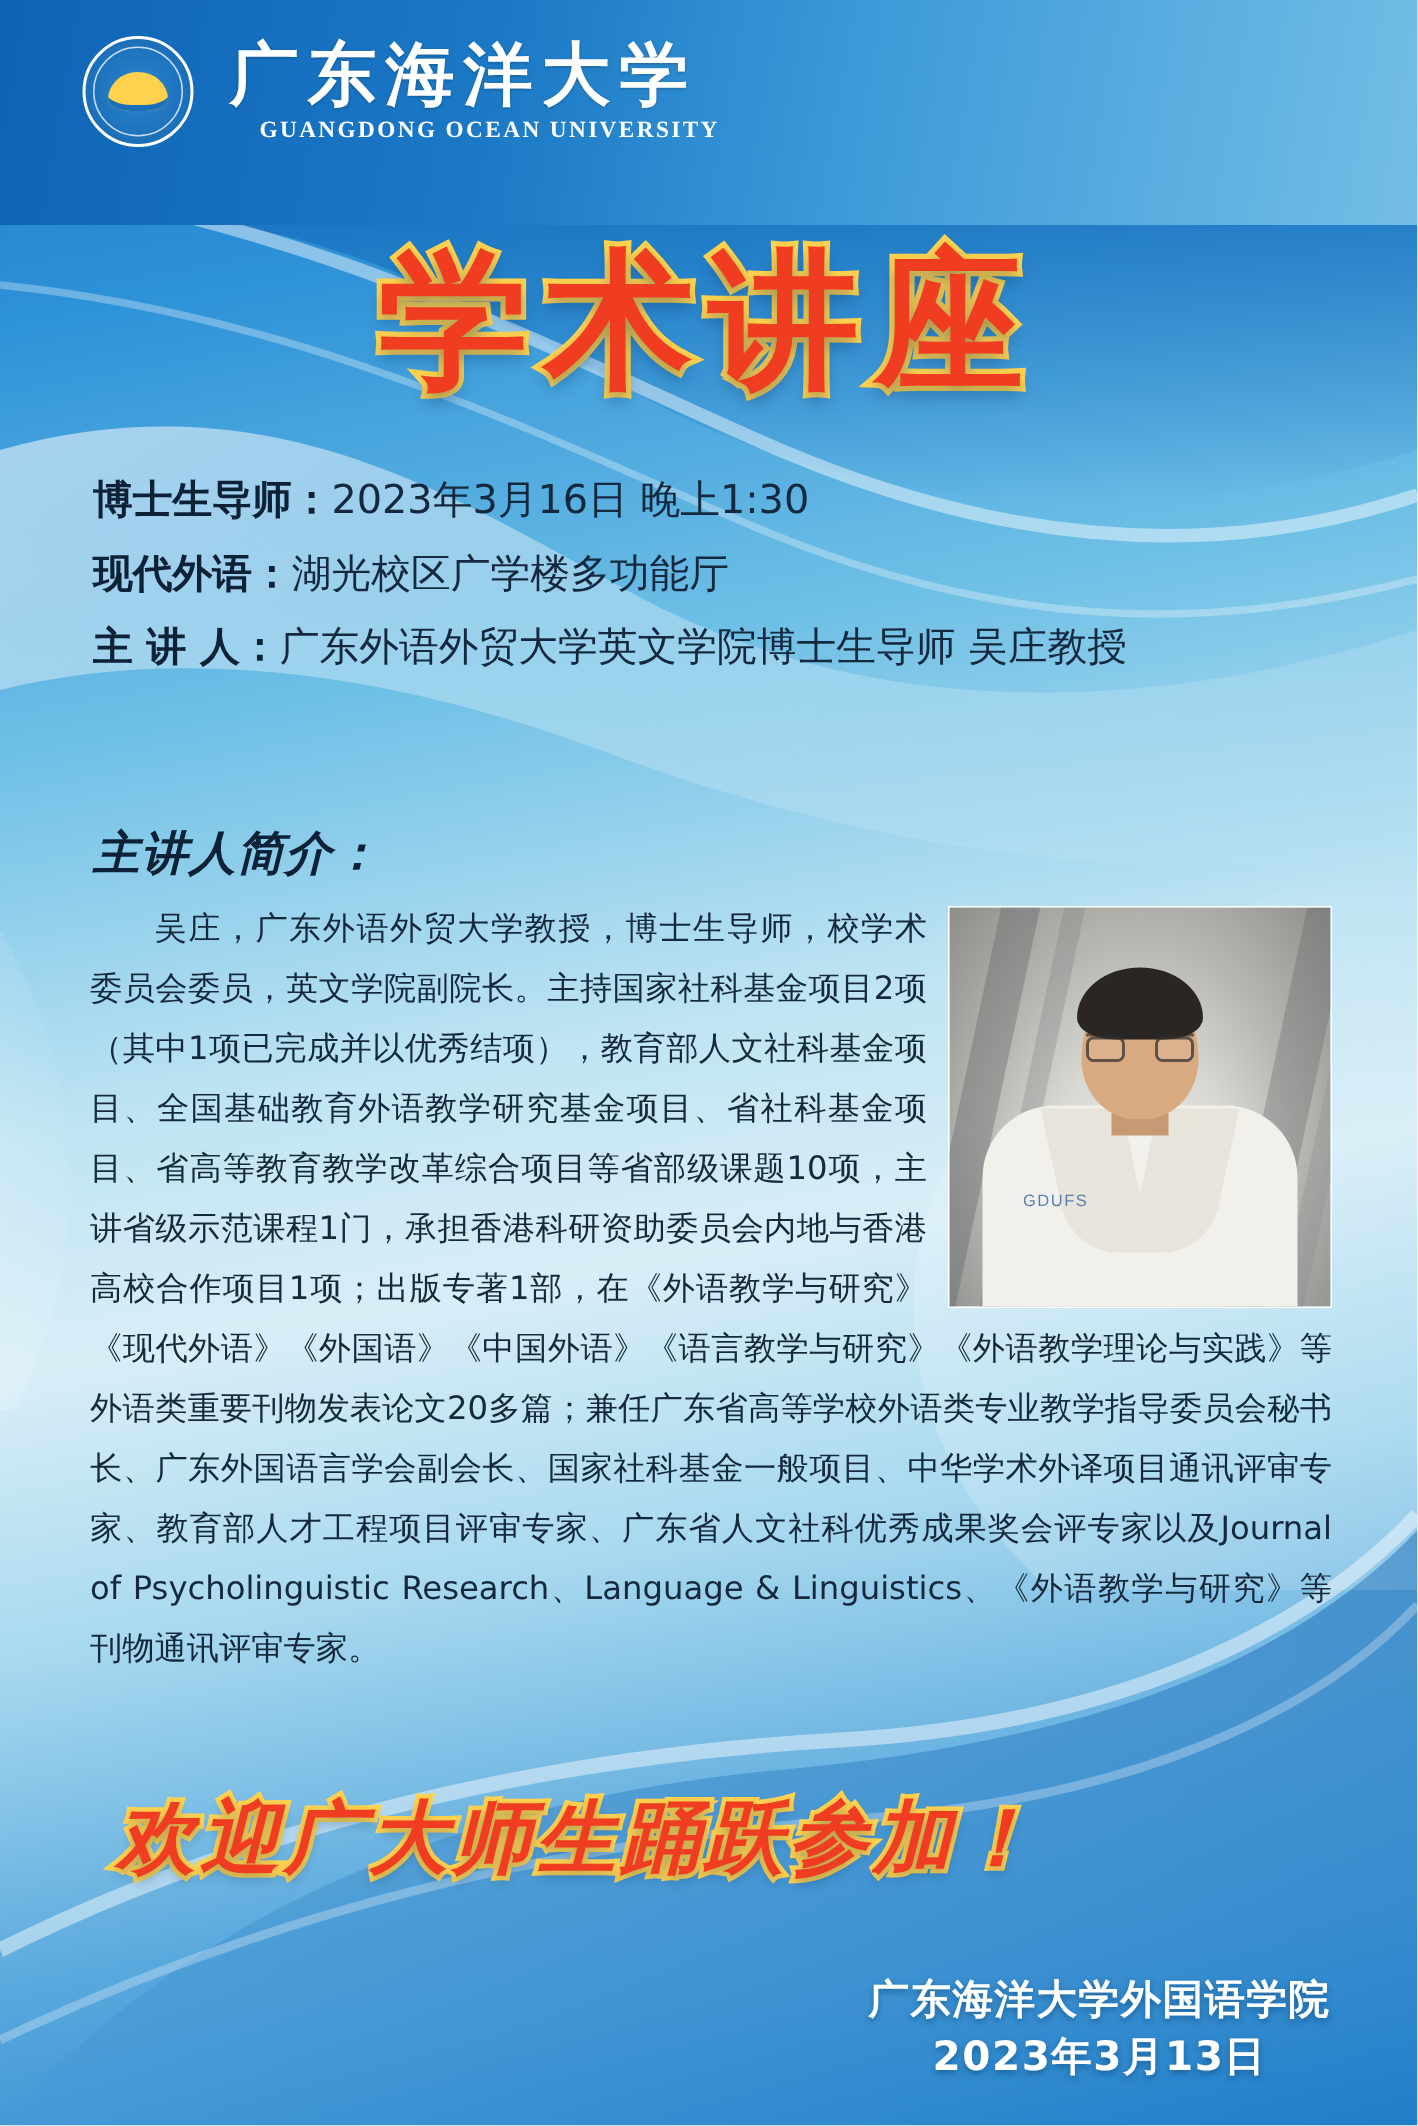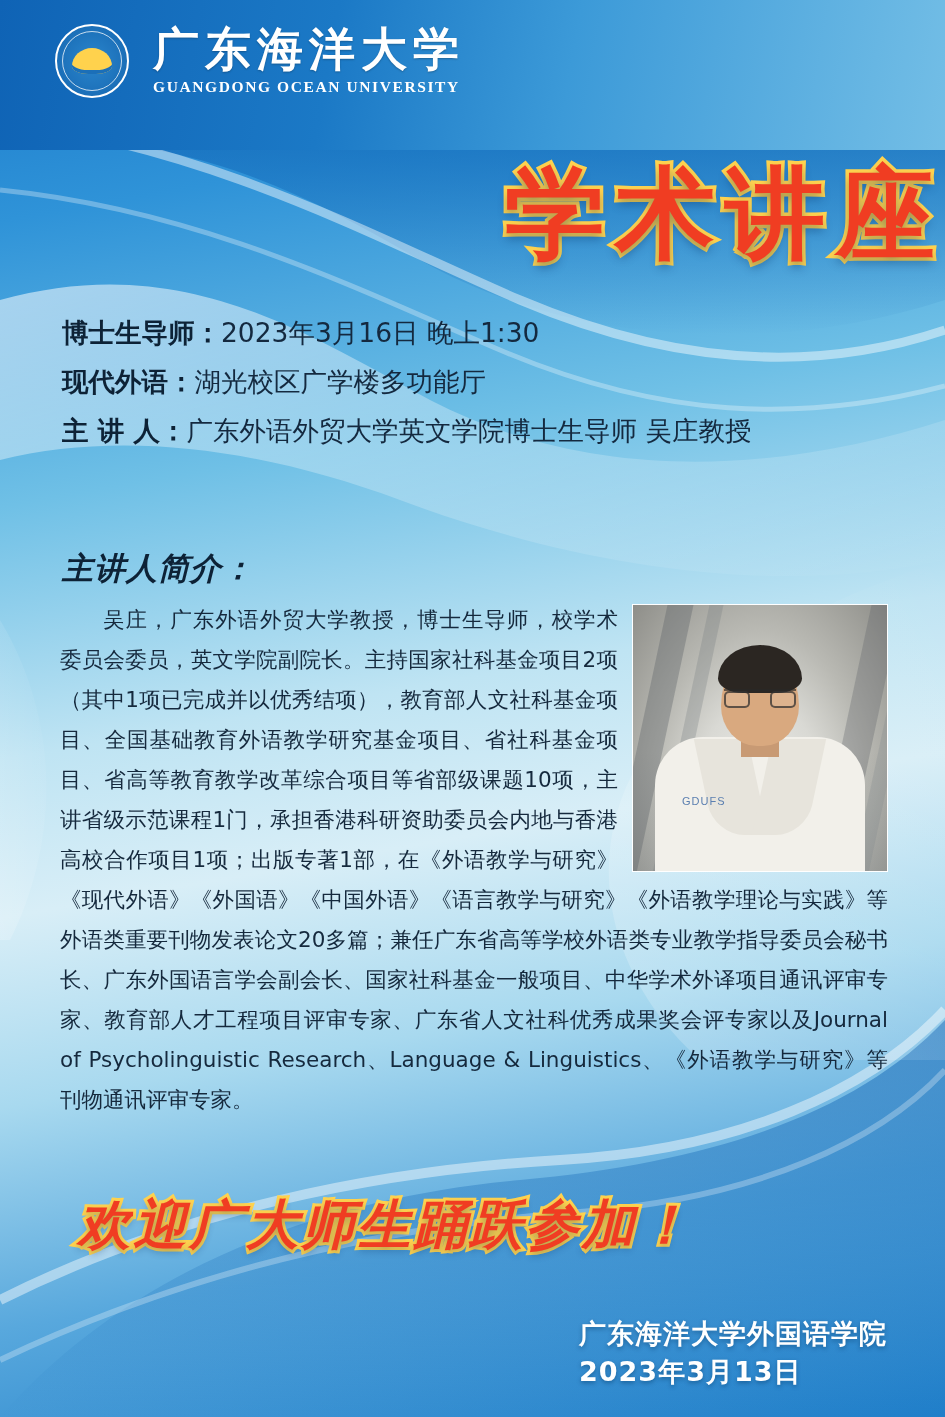--- a/index.html
+++ b/index.html
@@ -75,27 +75,28 @@
     line-height: 1;
     text-shadow: 0 1px 2px rgba(0,0,0,.25);
   }
   .logo-text-en {
     font-family: "Liberation Serif", serif;
     font-weight: bold;
     font-size: 15.5px;
     color: #ffffff;
     letter-spacing: 1.6px;
     margin-top: 6px;
+    margin-left: 20px;
   }
   .title {
     position: absolute;
     top: 148px;
     left: 0;
     width: 945px;
-    text-align: right;
+    text-align: center;
     font-family: "DejaVu Sans", sans-serif;
     font-weight: bold;
     font-size: 100px;
     letter-spacing: 10px;
     color: #f03d22;
     -webkit-text-stroke: 7px #ffd34f;
     paint-order: stroke fill;
     text-shadow: 0 6px 10px rgba(0,40,90,.35);
     z-index: 5;
   }
@@ -272,21 +273,21 @@
     color: #f03d22;
     -webkit-text-stroke: 6px #ffd34f;
     paint-order: stroke fill;
     text-shadow: 0 4px 7px rgba(0,40,90,.30);
     z-index: 5;
   }
   .signoff {
     position: absolute;
     right: 58px;
     top: 1315px;
-    text-align: left;
+    text-align: center;
     z-index: 5;
   }
   .signoff div {
     font-family: "DejaVu Sans", sans-serif;
     font-weight: bold;
     font-size: 27px;
     color: #ffffff;
     letter-spacing: 1px;
     text-shadow: 0 2px 4px rgba(0,50,95,.45);
     line-height: 1.42;

